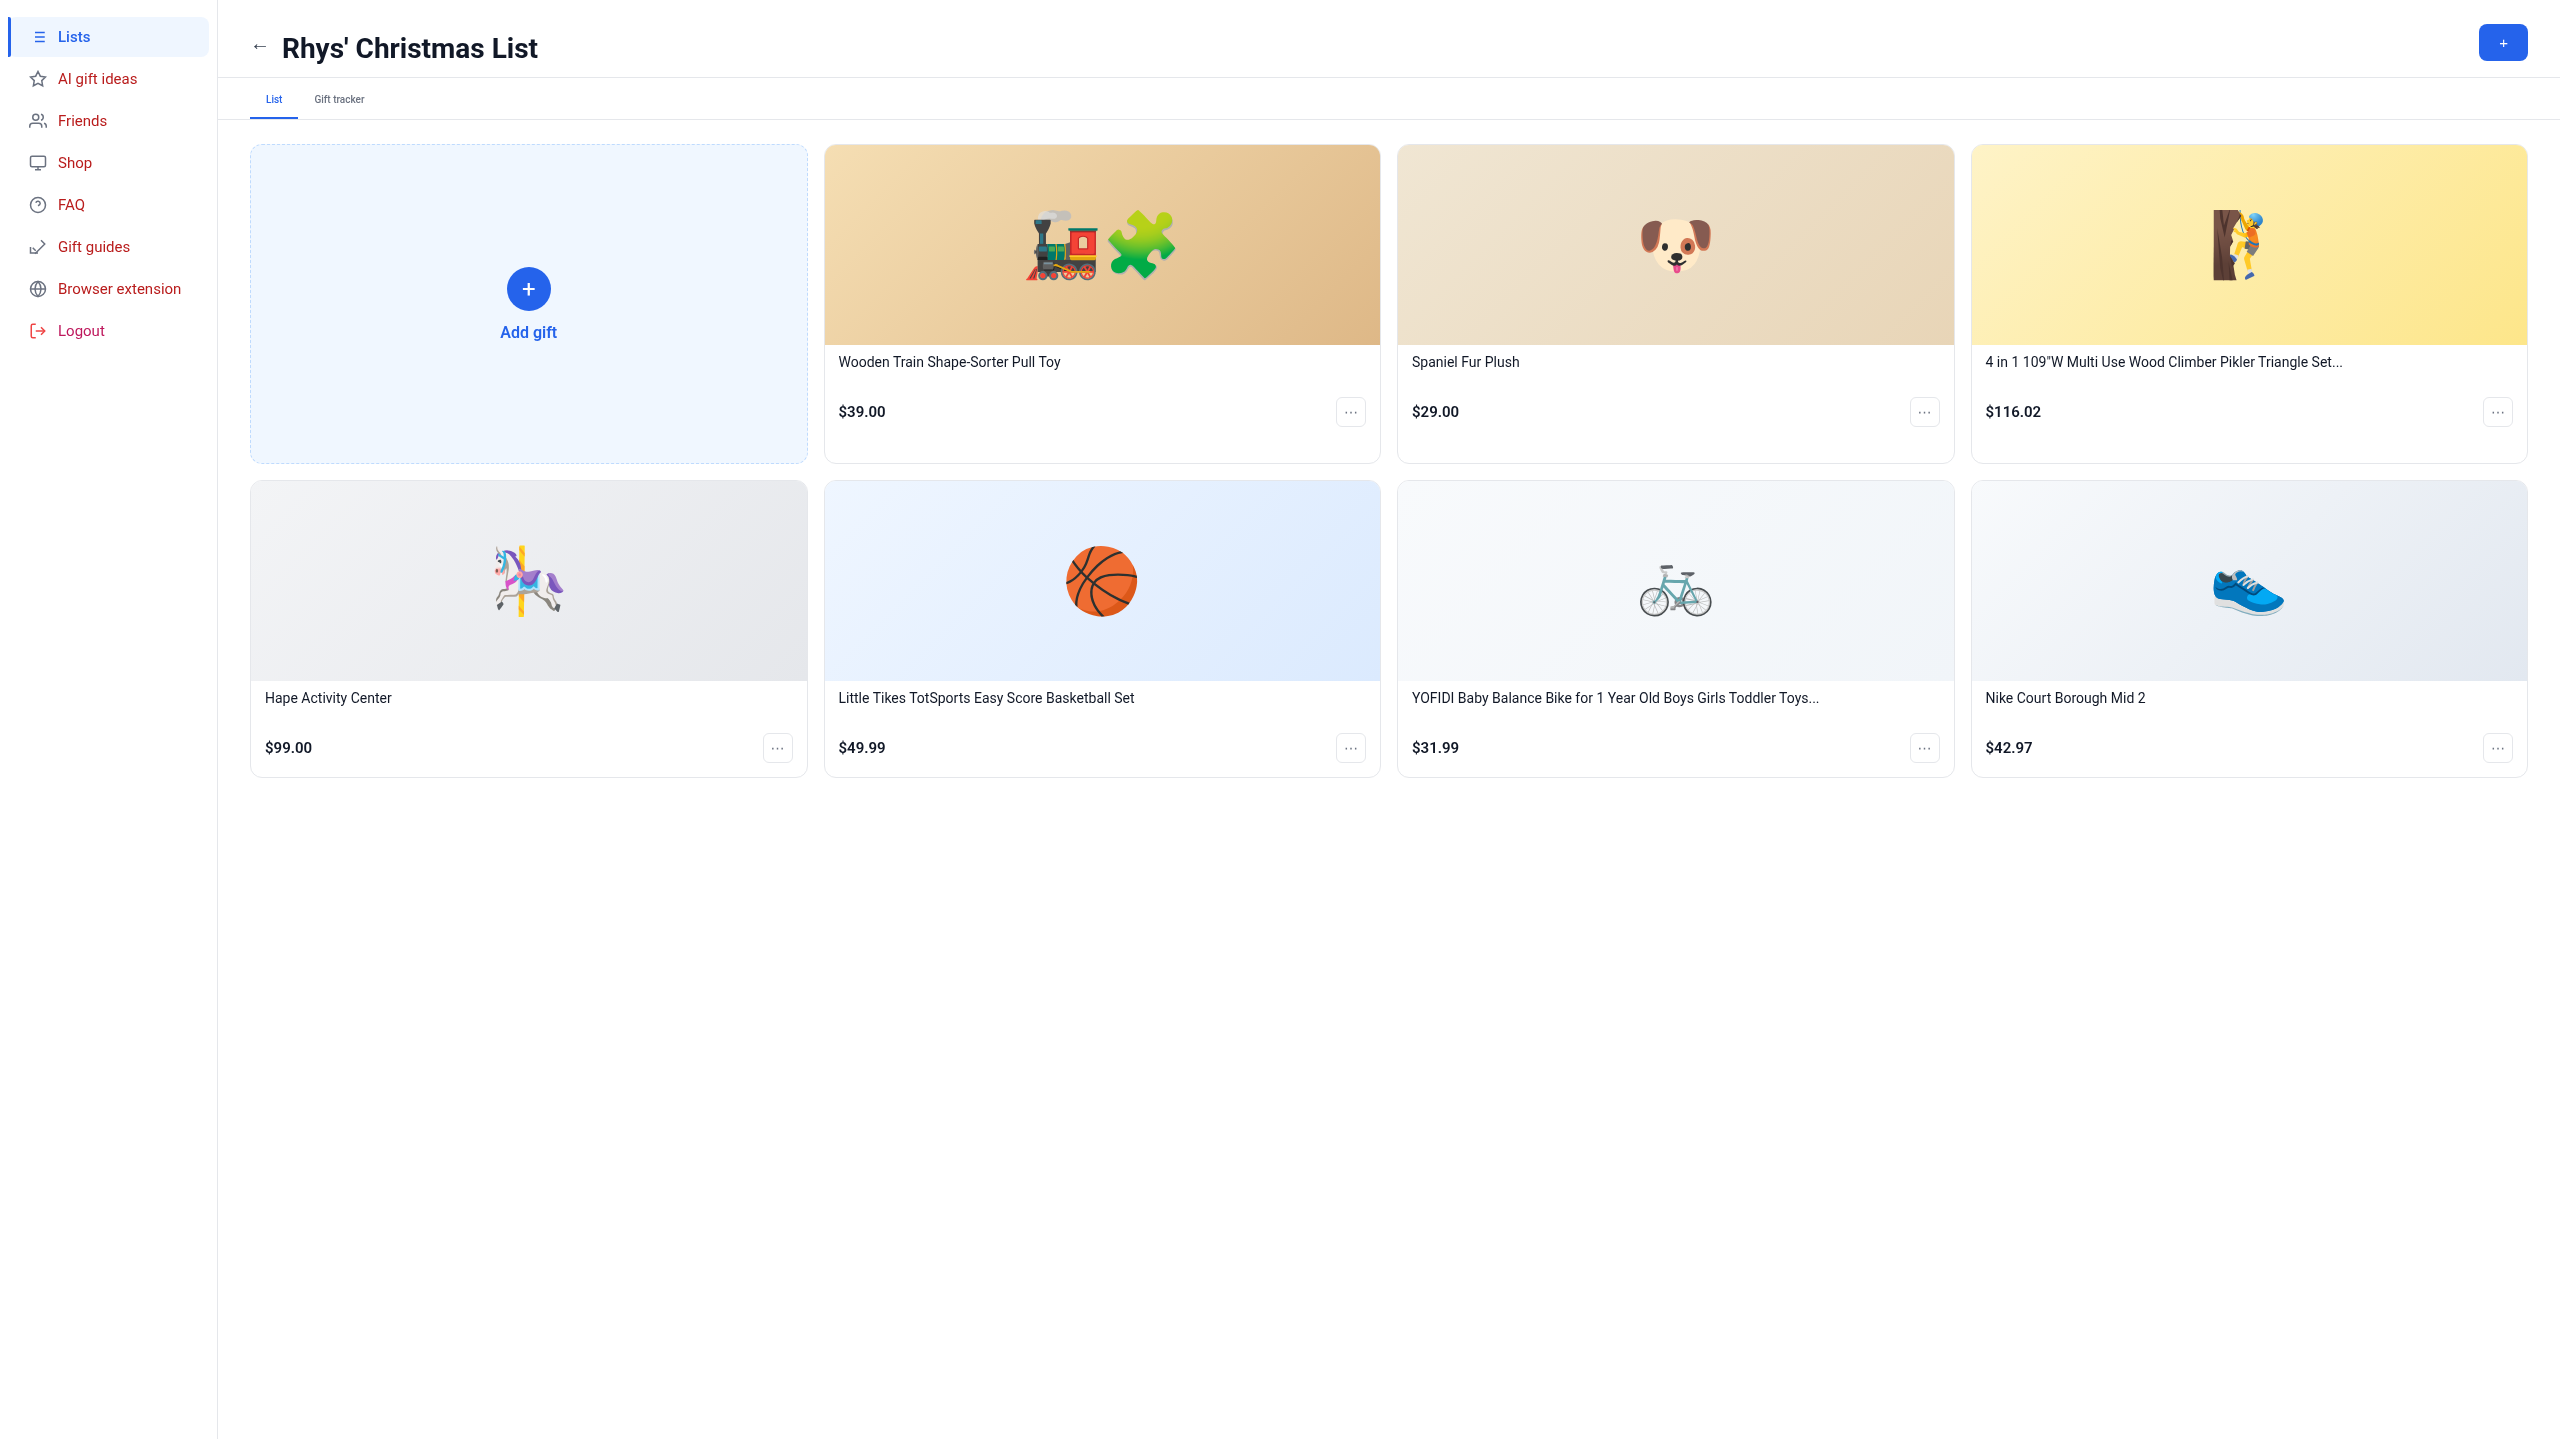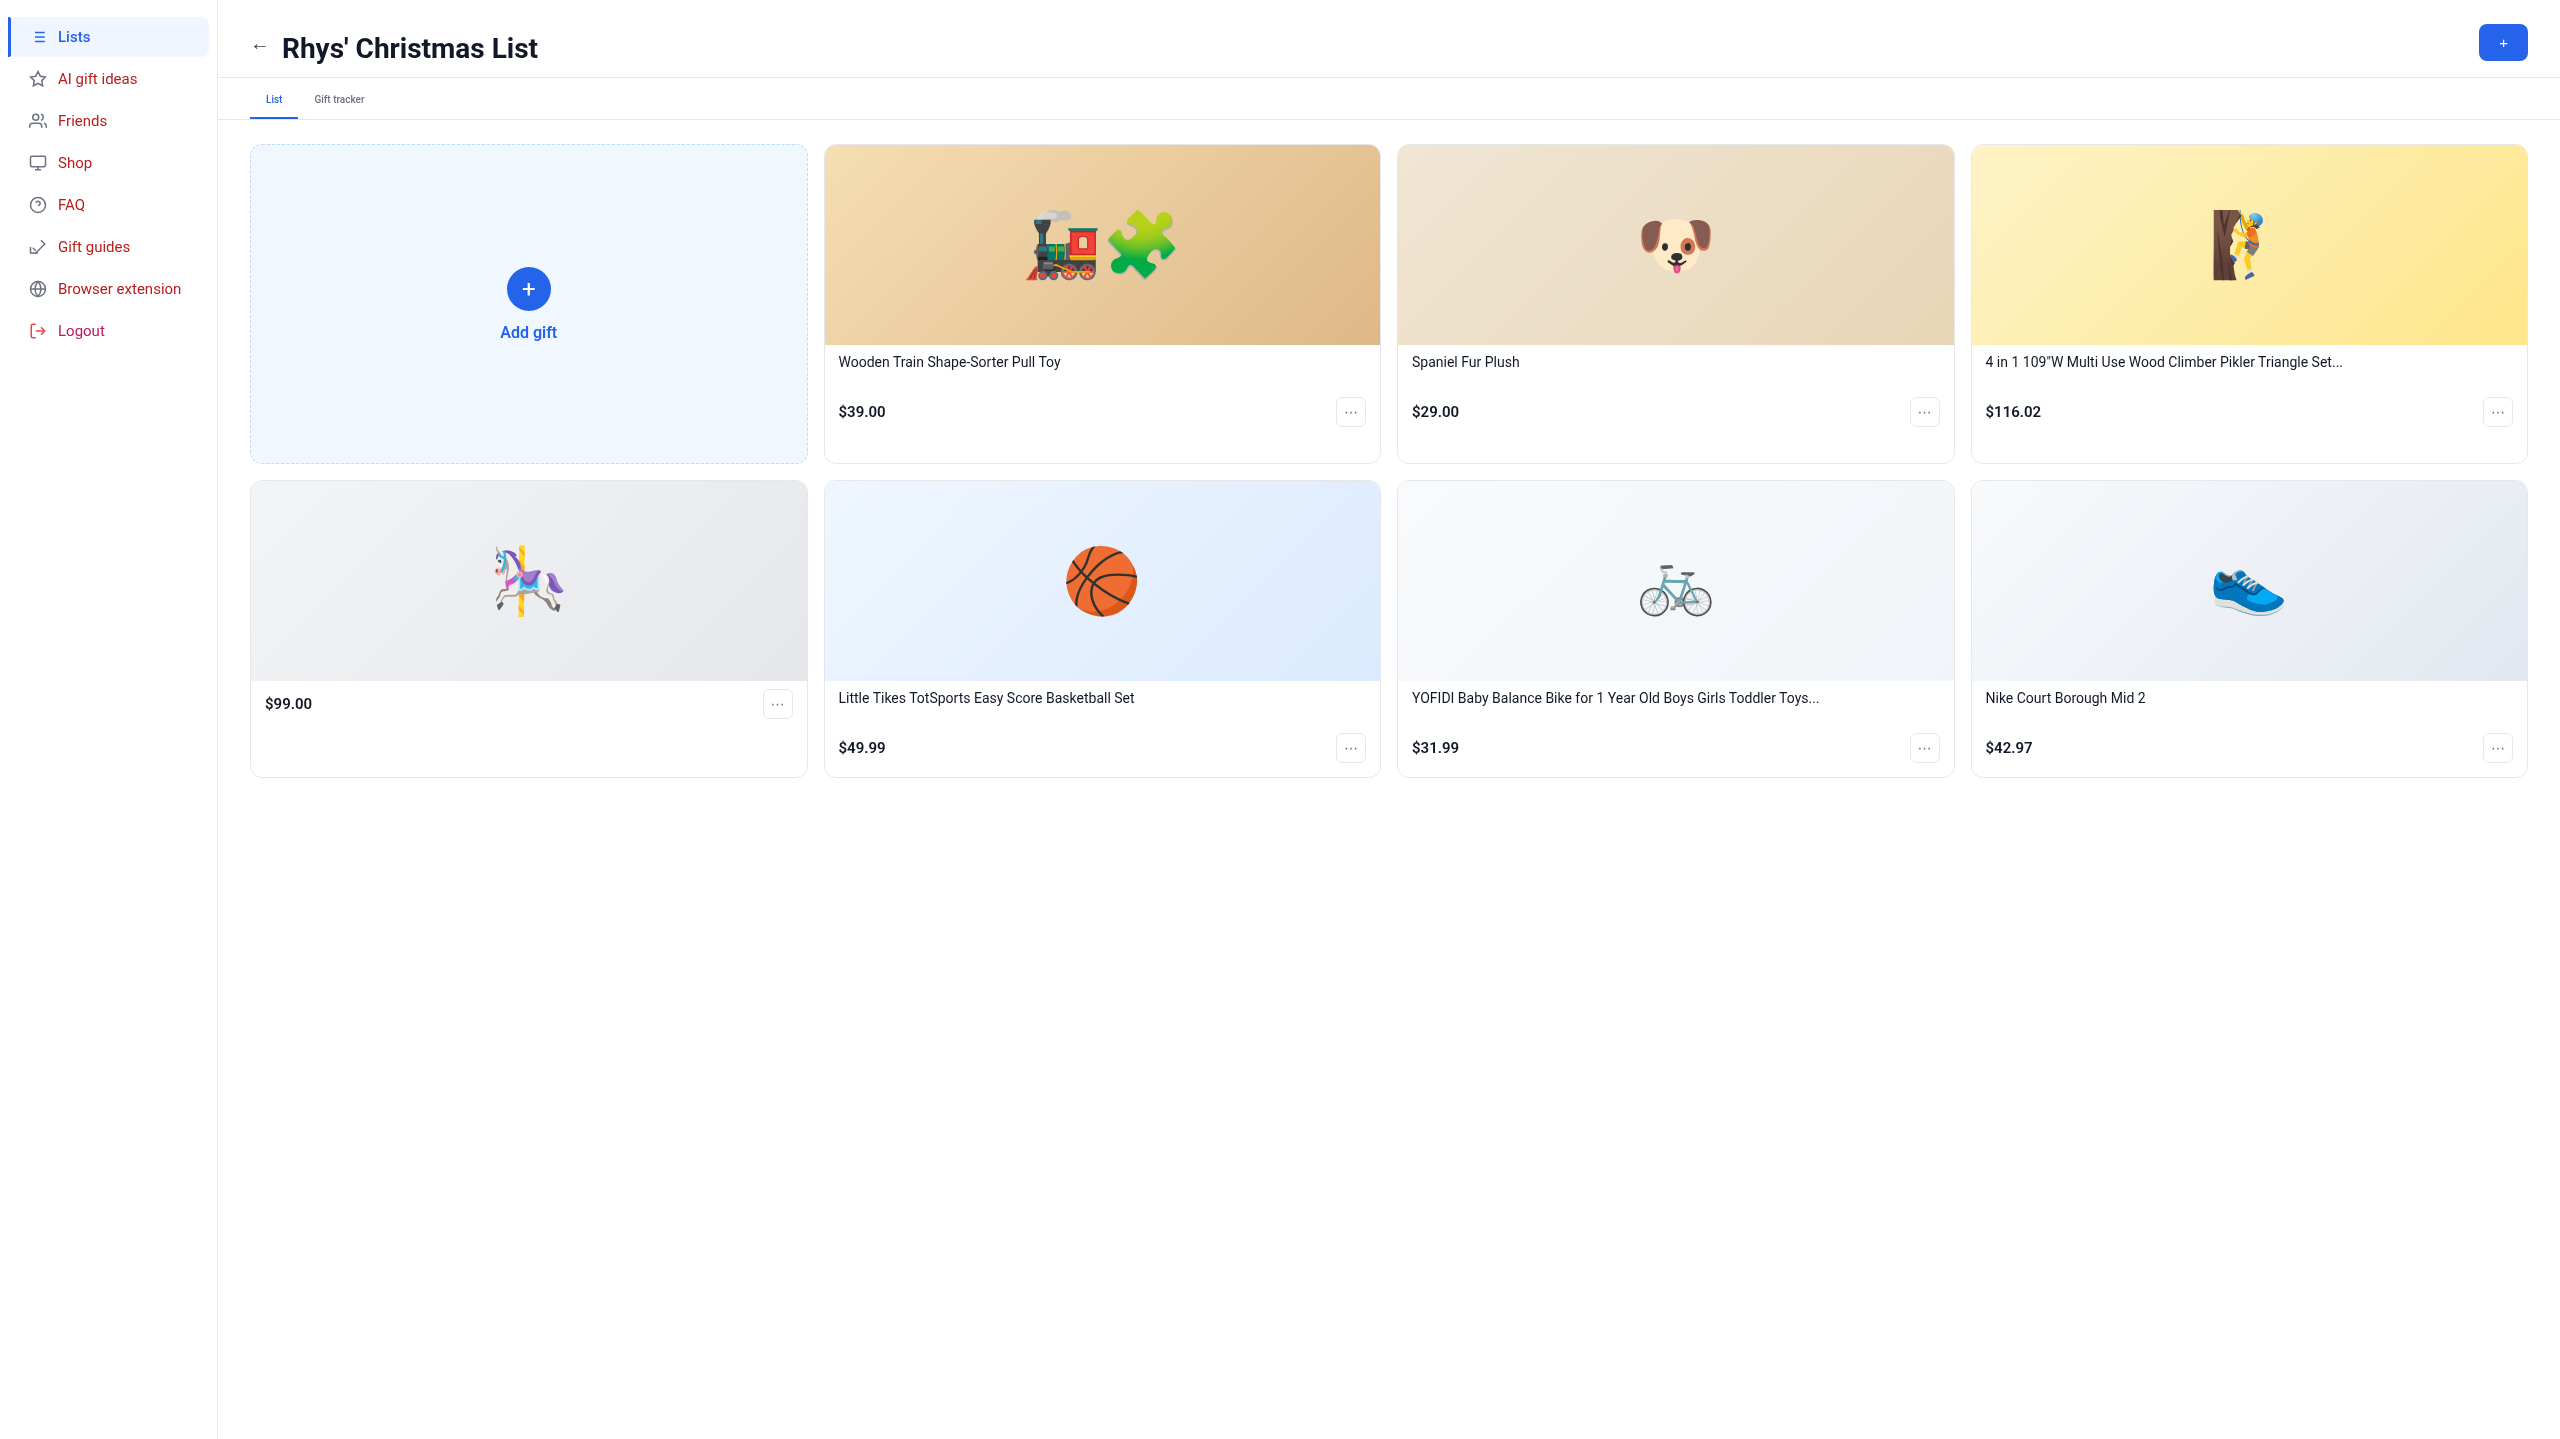--- a/index.html
+++ b/index.html
@@ -397,20 +397,21 @@
           <button class="card-menu-btn">⋯</button>
         </div>
       </div>
     </div>
 
     <div class="gift-card">
       <div class="card-image img-activity">
         <span class="emoji-icon">🎠</span>
       </div>
       <div class="card-body">
+        <div class="card-title">Hape Activity Center</div>
         <div class="card-footer">
           <span class="card-price">$99.00</span>
           <button class="card-menu-btn">⋯</button>
         </div>
       </div>
     </div>
 
     <div class="gift-card">
       <div class="card-image img-basketball">
         <span class="emoji-icon">🏀</span>

